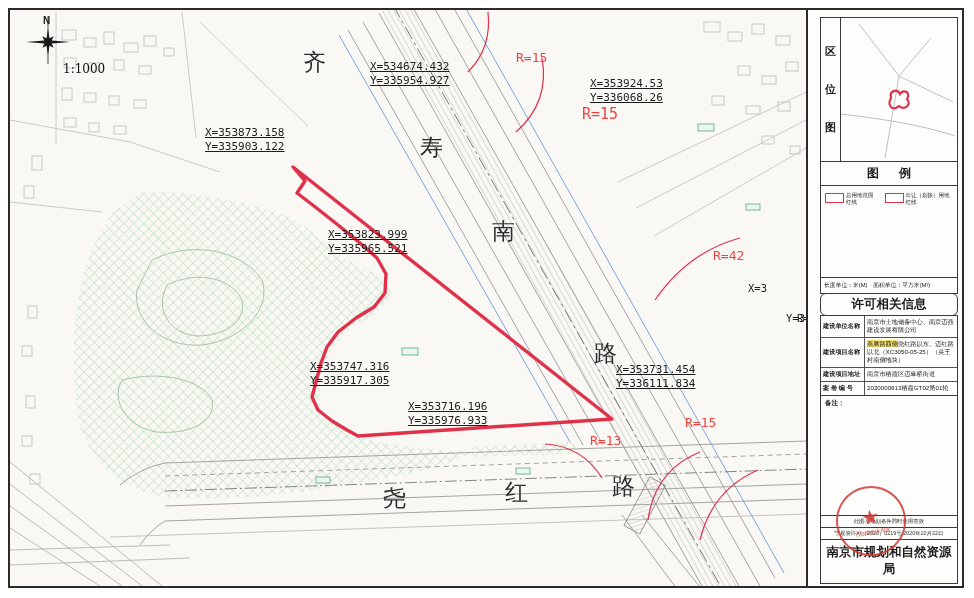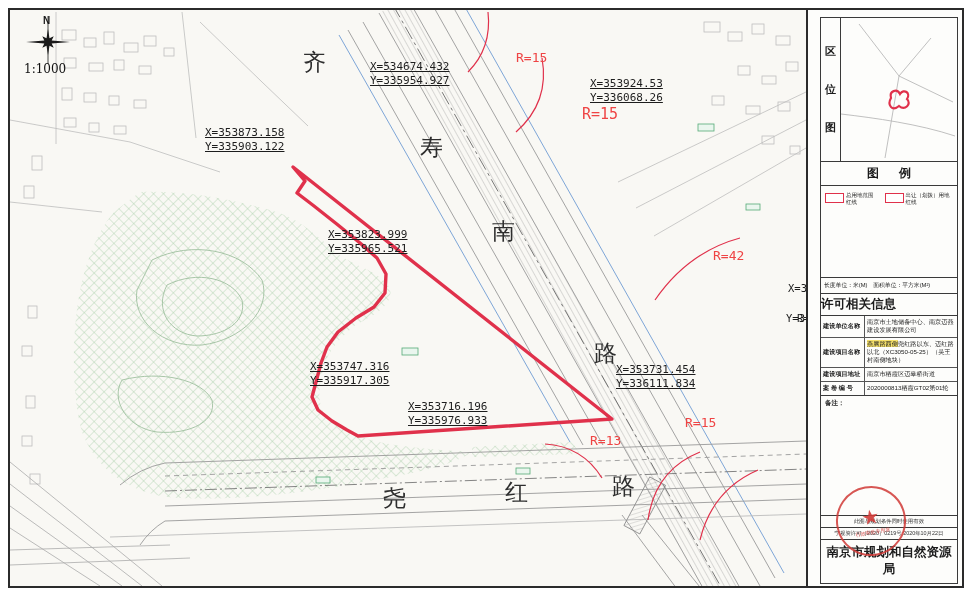--- a/index.html
+++ b/index.html
@@ -6,37 +6,37 @@
   .canvas{position:relative;width:974px;height:598px;background:#ffffff;overflow:hidden;}
   .frame{position:absolute;left:8px;top:8px;width:956px;height:580px;border:2px solid #2b2b2b;box-sizing:border-box;background:#fdfdfb;}
   
   .map-area{position:absolute;left:10px;top:10px;width:798px;height:576px;background:#f9f8f4;overflow:hidden;border-right:2px solid #2b2b2b;box-sizing:border-box;}
   .map-svg{position:absolute;left:0;top:0;}
   .coord{position:absolute;font-family:"DejaVu Sans Mono",monospace;font-size:11px;line-height:1.25;color:#1d1d1d;white-space:nowrap;z-index:4;}
   .coord span{display:block;text-decoration:underline;}
   .rlabel{position:absolute;font-family:"DejaVu Sans Mono",monospace;font-size:13px;color:#ef4444;z-index:4;white-space:nowrap;}
   .roadchar{position:absolute;font-family:"Liberation Serif",serif;font-size:23px;color:#2e2e2e;z-index:4;}
   .plot-label{position:absolute;font-family:"Liberation Serif",serif;font-size:46px;font-weight:700;letter-spacing:10px;color:#111;z-index:4;}
-  .scale-label{position:absolute;font-family:"DejaVu Serif",serif;font-size:12px;color:#111;z-index:4;}
+  .scale-label{position:absolute;font-family:"DejaVu Serif",serif;font-size:12px;color:#111;z-index:4;margin-left:39px;}
   .edge-label{position:absolute;font-family:"DejaVu Sans Mono",monospace;font-size:10.5px;color:#1d1d1d;z-index:4;white-space:nowrap;}
   
   .sidebar{position:absolute;left:820px;top:18px;width:138px;height:566px;display:flex;flex-direction:column;box-sizing:border-box;background:#fdfdfb;z-index:6;}
   .sb-box{border:1px solid #3a3a3a;box-sizing:border-box;background:#fdfdfb;}
   .title-box{height:46px;display:flex;flex-direction:column;align-items:center;justify-content:center;font-weight:700;font-size:14px;color:#1c1c1c;line-height:1.25;}
   .loc-box{height:145px;margin-top:-1px;display:flex;}
   .loc-side{width:20px;border-right:1px solid #3a3a3a;display:flex;flex-direction:column;align-items:center;justify-content:space-around;padding:14px 0;font-size:11px;font-weight:700;color:#1c1c1c;box-sizing:border-box;}
   .loc-map{position:relative;flex:1;}
   .legend-box{height:133px;margin-top:-1px;display:flex;flex-direction:column;}
   .legend-header{border-bottom:1px solid #3a3a3a;text-align:center;font-weight:700;font-size:12px;padding:3px 0;white-space:pre;color:#1c1c1c;}
   .legend-items{display:flex;gap:6px;padding:6px 4px;flex:1;}
   .legend-item{display:flex;align-items:flex-start;gap:2px;}
   .swatch{width:17px;height:8px;border:1.6px solid #e0314b;background:#fff;flex:0 0 auto;margin-top:1px;}
   .legend-item-label{font-size:5.5px;color:#222;line-height:1.3;}
   .units-note{border-top:1px solid #3a3a3a;font-size:5.8px;color:#222;padding:3px 3px;}
-  .permit-header{margin-top:-1px;font-weight:700;font-size:12.5px;padding:2px 0;color:#1c1c1c;}
+  .permit-header{margin-top:-1px;text-align:center;font-weight:700;font-size:12.5px;padding:2px 0;color:#1c1c1c;border-radius:6px;}
   .permit-table{margin-top:-1px;display:flex;flex-direction:column;}
   .prow{display:flex;border-bottom:1px solid #555;}
   .prow:last-child{border-bottom:none;}
   .plabel{width:44px;flex:0 0 auto;border-right:1px solid #555;font-size:6.2px;font-weight:700;color:#222;padding:2px 2px;display:flex;align-items:center;box-sizing:border-box;}
   .pval{flex:1;font-size:6.2px;color:#222;padding:2px 2px;line-height:1.35;}
   .hl{background:#f5e06a;}
   .remark-box{margin-top:-1px;flex:1;font-size:6.5px;font-weight:700;color:#222;padding:3px 4px;}
   .foot-note{margin-top:-1px;text-align:center;font-size:5.4px;color:#333;padding:2px 1px;white-space:nowrap;overflow:hidden;}
   .bureau-box{margin-top:-1px;text-align:center;font-size:12.5px;font-weight:700;color:#1c1c1c;padding:4px 0 5px 0;}
   
@@ -222,21 +222,21 @@
     </div>
     <div class="coord" style="left:398px;top:390px;">
       <span>X=353716.196</span>
       <span>Y=335976.933</span>
     </div>
     <div class="coord" style="left:606px;top:353px;">
       <span>X=353731.454</span>
       <span>Y=336111.834</span>
     </div>
 
-    <div class="edge-label" style="left:778px;top:272px;">X=3</div>
+    <div class="edge-label" style="left:738px;top:272px;">X=3</div>
     <div class="edge-label" style="left:776px;top:286px;margin-top:16px;">Y=3</div>
     <div class="edge-label" style="left:787px;top:302px;">R=</div>
 
     <div class="rlabel" style="left:506px;top:40px;">R=15</div>
     <div class="rlabel" style="left:572px;top:95px;font-size:15px;">R=15</div>
     <div class="rlabel" style="left:703px;top:238px;">R=42</div>
     <div class="rlabel" style="left:675px;top:405px;">R=15</div>
     <div class="rlabel" style="left:580px;top:423px;">R=13</div>
 
     <div class="roadchar" style="left:293px;top:37px;">齐</div>

